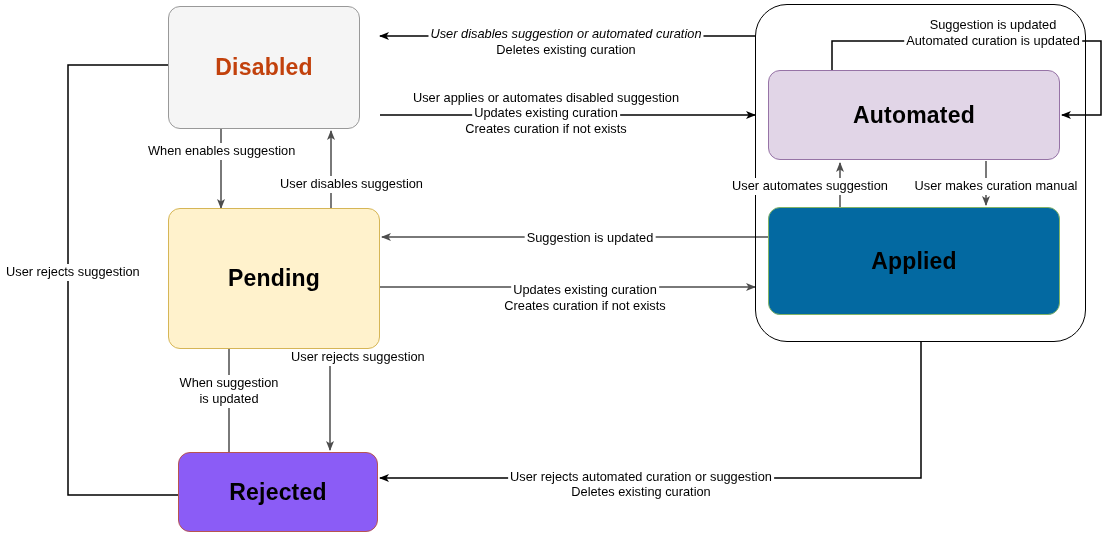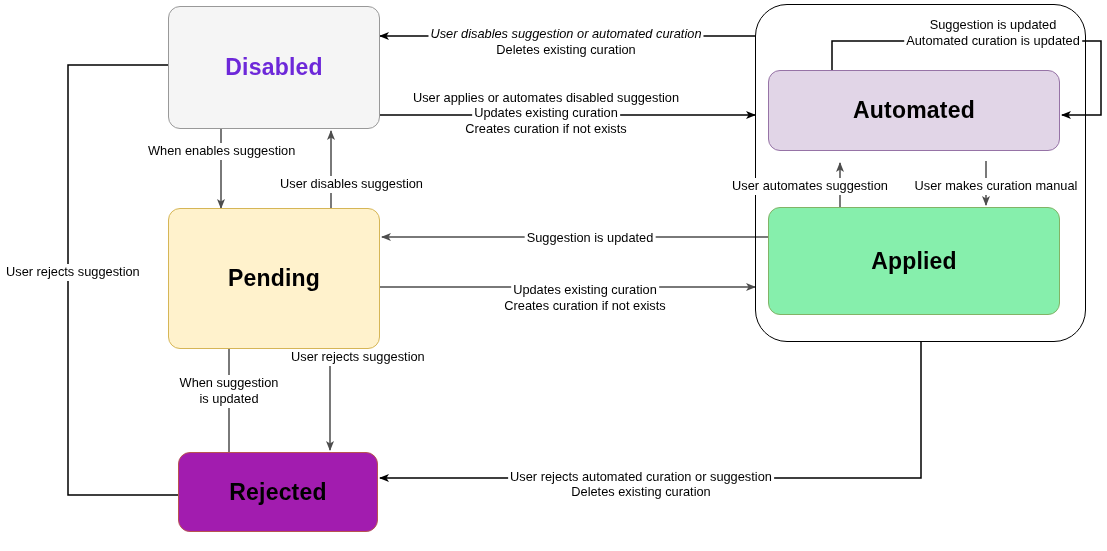--- a/index.html
+++ b/index.html
@@ -27,38 +27,38 @@
     box-sizing: border-box;
     border-radius: 12px;
     display: flex;
     align-items: center;
     justify-content: center;
     font-weight: bold;
     font-size: 23px;
     letter-spacing: 0.2px;
   }
   .node-disabled {
-    left: 168px; top: 6px; width: 212px; height: 123px;
-    background: #f5f5f5; border: 1.3px solid #999999; color: #6d28d9;
+    left: 168px; top: 6px; width: 192px; height: 123px;
+    background: #f5f5f5; border: 1.3px solid #999999; color: #c2410c;
   }
   .node-pending {
     left: 168px; top: 208px; width: 212px; height: 141px;
     background: #fff2cc; border: 1.3px solid #d6b656; color: #000000;
   }
   .node-rejected {
     left: 178px; top: 452px; width: 200px; height: 80px;
-    background: #a21caf; border: 1.3px solid #b85450; color: #000000; text-align: right;
+    background: #8b5cf6; border: 1.3px solid #b85450; color: #000000; text-align: right;
   }
   .node-automated {
-    left: 768px; top: 70px; width: 292px; height: 81px;
+    left: 768px; top: 70px; width: 292px; height: 90px;
     background: #e1d5e7; border: 1.3px solid #9673a6; color: #000000;
   }
   .node-applied {
     left: 768px; top: 207px; width: 292px; height: 108px;
-    background: #86efac; border: 1.3px solid #82b366; color: #000000;
+    background: #0369a1; border: 1.3px solid #82b366; color: #000000;
   }
   .group-box {
     position: absolute;
     left: 755px; top: 4px; width: 331px; height: 338px;
     box-sizing: border-box;
     border: 1.6px solid #000000;
     border-radius: 32px;
     background: transparent;
   }
   .edge-label {

